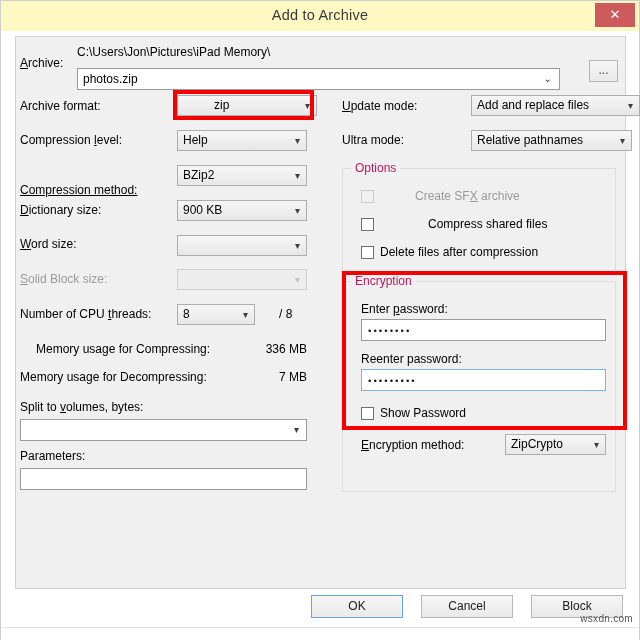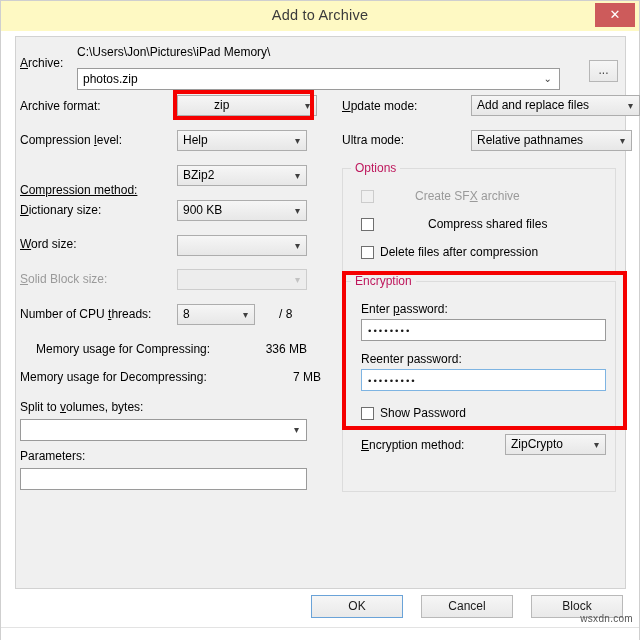--- a/index.html
+++ b/index.html
@@ -302,21 +302,21 @@
     <div class="combo" style="left:161px; top:267px; width:78px;">
       <span>8</span>
       <span class="arrow">▾</span>
     </div>
     <div class="lbl" style="left:263px; top:270px;">/ 8</div>
 
     <div class="lbl" style="left:4px; top:305px;margin-left:16px;">Memory usage for Compressing:</div>
     <div class="rightnum" style="left:200px; top:305px; width:91px;">336 MB</div>
 
     <div class="lbl" style="left:4px; top:333px;">Memory usage for Decompressing:</div>
-    <div class="rightnum" style="left:214px; top:333px; width:91px;">7 MB</div>
+    <div class="rightnum" style="left:200px; top:333px; width:91px;">7 MB</div>
 
     <div class="lbl" style="left:4px; top:363px;">Split to <u>v</u>olumes, bytes:</div>
     <div class="editcombo" style="left:4px; top:382px; width:287px;">
       <span></span>
       <span class="arrow">▾</span>
     </div>
 
     <div class="lbl" style="left:4px; top:412px;">Parameters:</div>
     <div class="textbox" style="left:4px; top:431px; width:287px;"></div>
 

